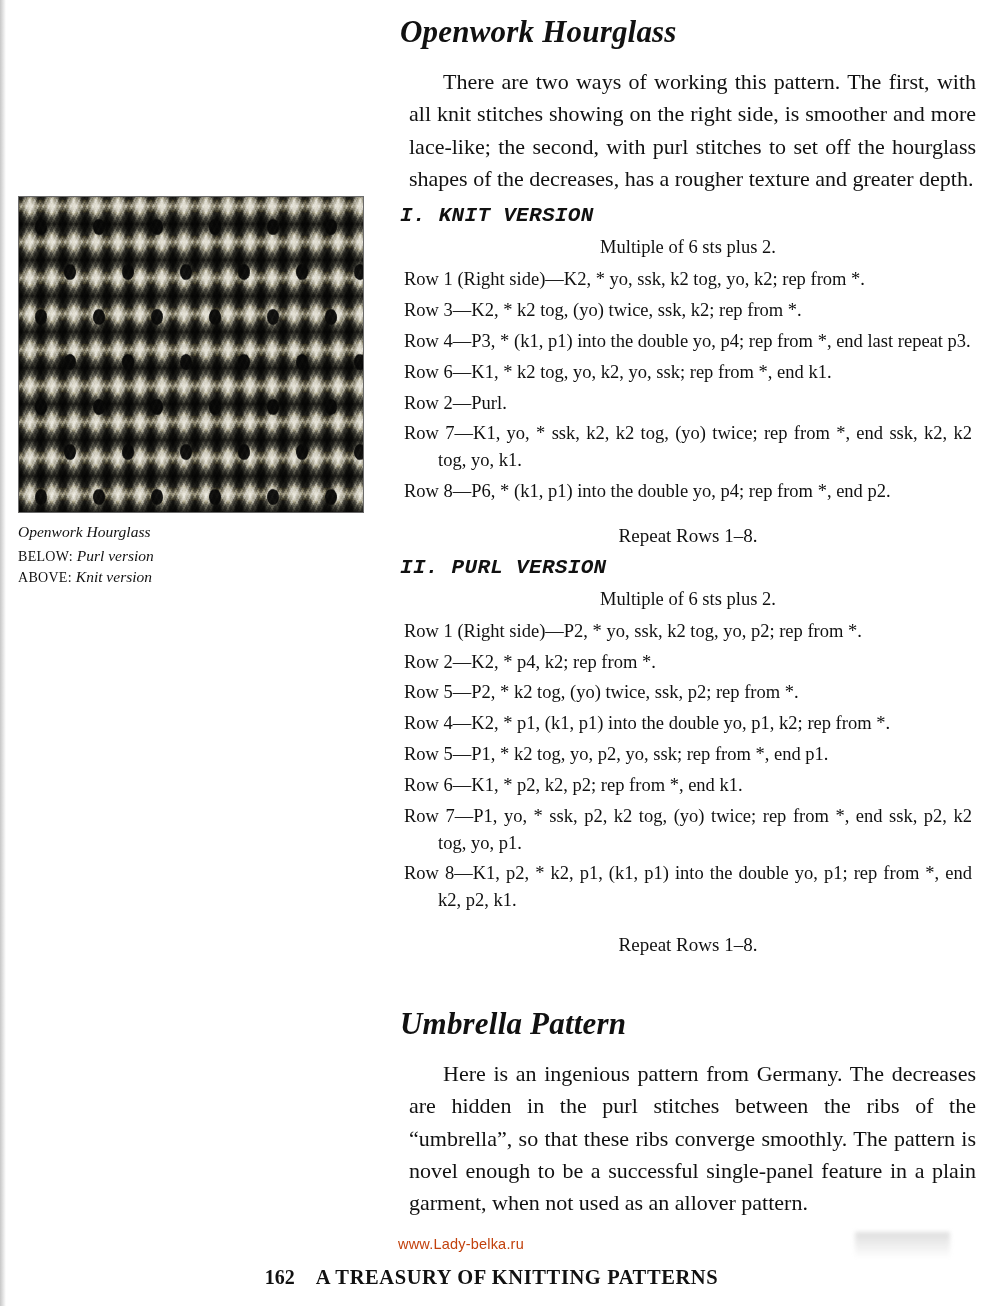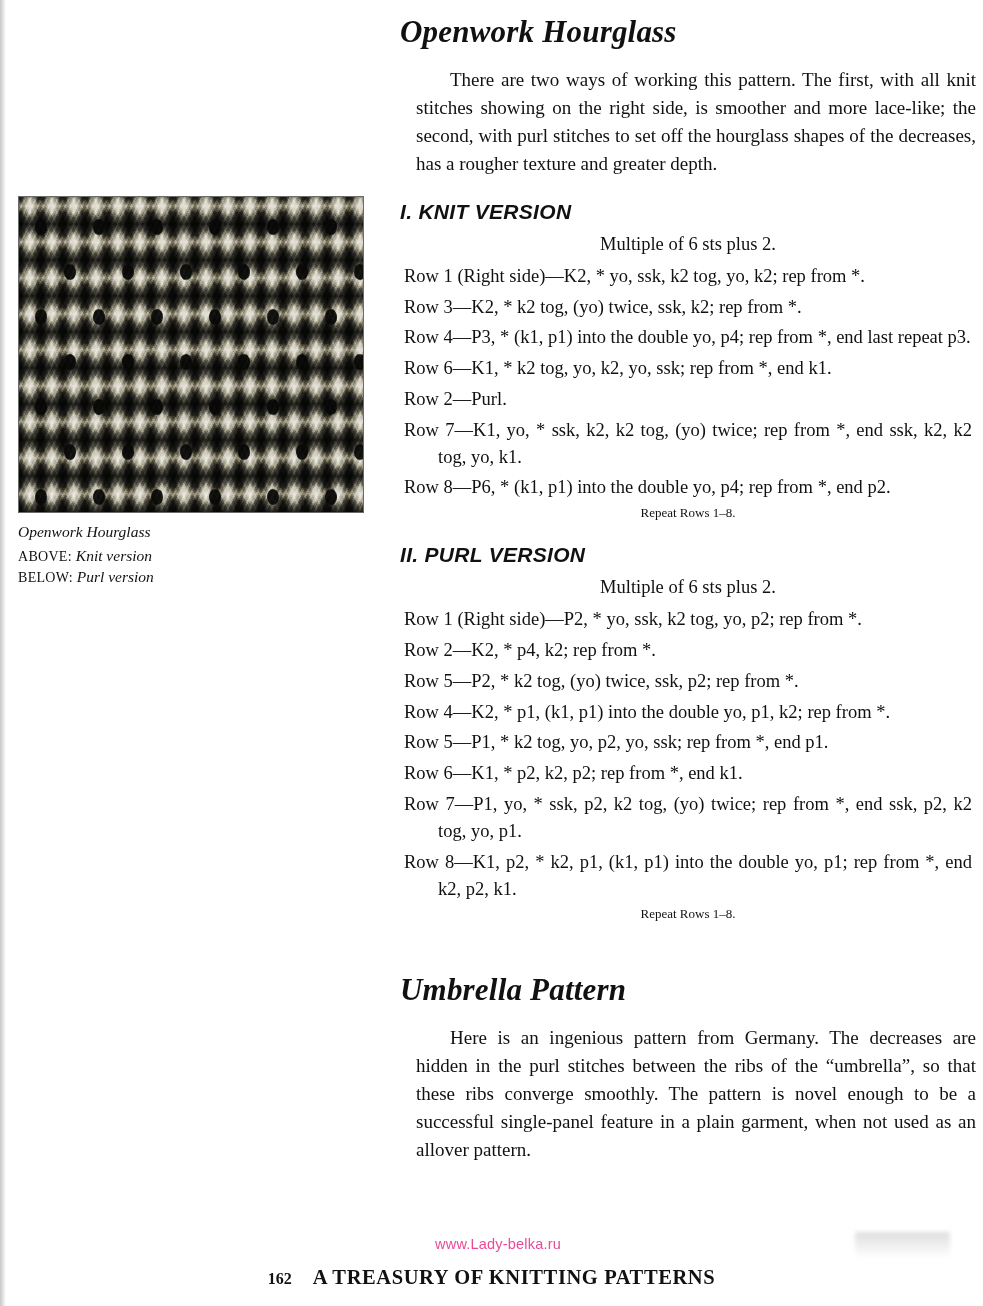--- a/index.html
+++ b/index.html
@@ -99,89 +99,88 @@
   }
   h1.section-title {
     font-family: "Liberation Serif", serif;
     font-style: italic;
     font-weight: bold;
     font-size: 31px;
     margin: 0 0 16px 0;
     letter-spacing: .2px;
   }
   h2.sub-title {
-    font-family: Liberation Sans, sans-serif;
+    font-family: Liberation Mono, monospace;
     font-style: italic;
     font-weight: bold;
     font-size: 21px;
-    margin: 22px 0 10px 0;
+    margin: 9px 0 10px 0;
     letter-spacing: .3px;
   }
   p.intro {
-    font-size: 19px;
+    font-size: 22px;
     line-height: 1.47;
-    margin: 0 0 4px 16px;
+    margin: 0 0 4px 9px;
     text-align: justify;
     text-indent: 34px;
     hyphens: none;
   }
   .multiple {
     font-size: 18.5px;
     text-align: center;
     margin: 6px 0 8px 0;
   }
   .rows {
     font-size: 18.5px;
     line-height: 1.45;
   }
   .row-line {
     text-align: justify;
     margin: 4px;
     padding-left: 34px;
     text-indent: -34px;
   }
   .repeat {
-    font-size: 13px;
+    font-size: 19px;
     text-align: center;
-    margin: 4px 0 4px 0;
+    margin: 20px 0 4px 0;
   }
   .gap-big { height: 46px; }
 
   
   .watermark {
     position: absolute;
     left: 398px;
     top: 1236px;
     width: 200px;
     font-family: "Liberation Sans", sans-serif;
     font-size: 14.5px;
-    color: #ec4899;
+    color: #c2410c;
     letter-spacing: .2px;
-    text-align: center;
   }
   .smudge {
     position: absolute;
     left: 855px;
     top: 1232px;
     width: 95px;
     height: 26px;
     background: linear-gradient(180deg, rgba(160,160,160,.35), rgba(255,255,255,0));
     filter: blur(2px);
   }
   .footer {
     position: absolute;
     left: 0;
     top: 1266px;
     width: 983px;
     text-align: center;
   }
   .footer .pagenum {
     font-family: "Liberation Serif", serif;
     font-weight: bold;
-    font-size: 16px;
+    font-size: 20px;
     margin-right: 17px;
     vertical-align: baseline;
   }
   .footer .booktitle {
     font-family: "Liberation Serif", serif;
     font-weight: bold;
     font-size: 20.5px;
     letter-spacing: .6px;
   }
   .edge {
@@ -200,26 +199,26 @@
   <div class="edge"></div>
 
   <div class="left-col">
     <div class="swatch">
       <div class="texture-dots"></div>
       <div class="grain"></div>
     </div>
     <div class="caption">
       <span class="cap-title">Openwork Hourglass</span>
       <span class="cap-line">
+        <span class="smallcaps">BELOW:</span>
+        <span class="ital">Purl version</span>
+      </span>
+      <span class="cap-line">
         <span class="smallcaps">ABOVE:</span>
         <span class="ital">Knit version</span>
-      </span>
-      <span class="cap-line">
-        <span class="smallcaps">BELOW:</span>
-        <span class="ital">Purl version</span>
       </span>
     </div>
   </div>
 
   <div class="right-col">
 
     <h1 class="section-title">Openwork Hourglass</h1>
     <p class="intro">There are two ways of working this pattern. The first, with all knit stitches showing on the right side, is smoother and more lace-like; the second, with purl stitches to set off the hourglass shapes of the decreases, has a rougher texture and greater depth.</p>
 
     <h2 class="sub-title">I. KNIT VERSION</h2>

